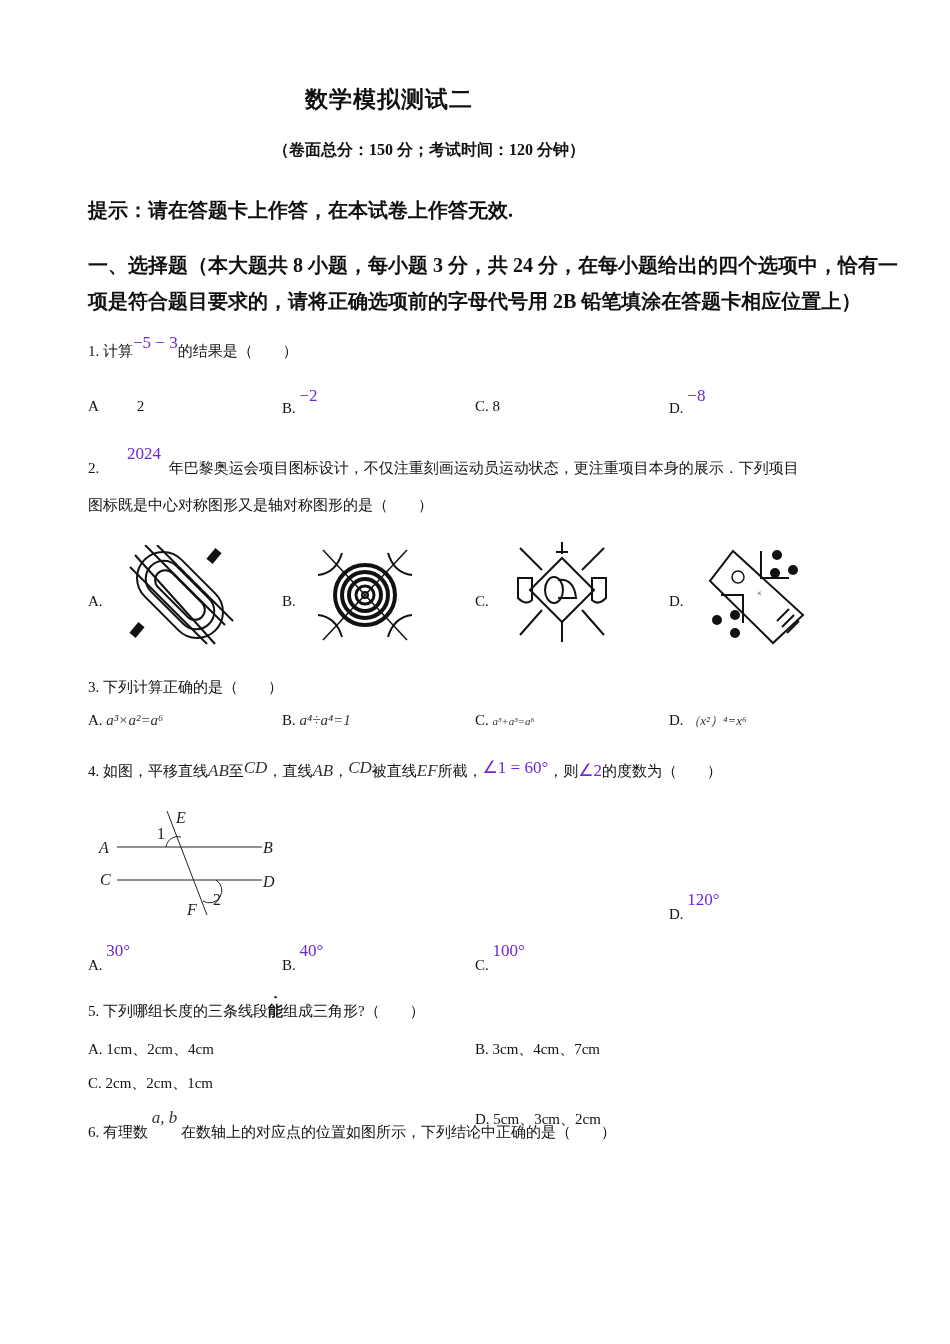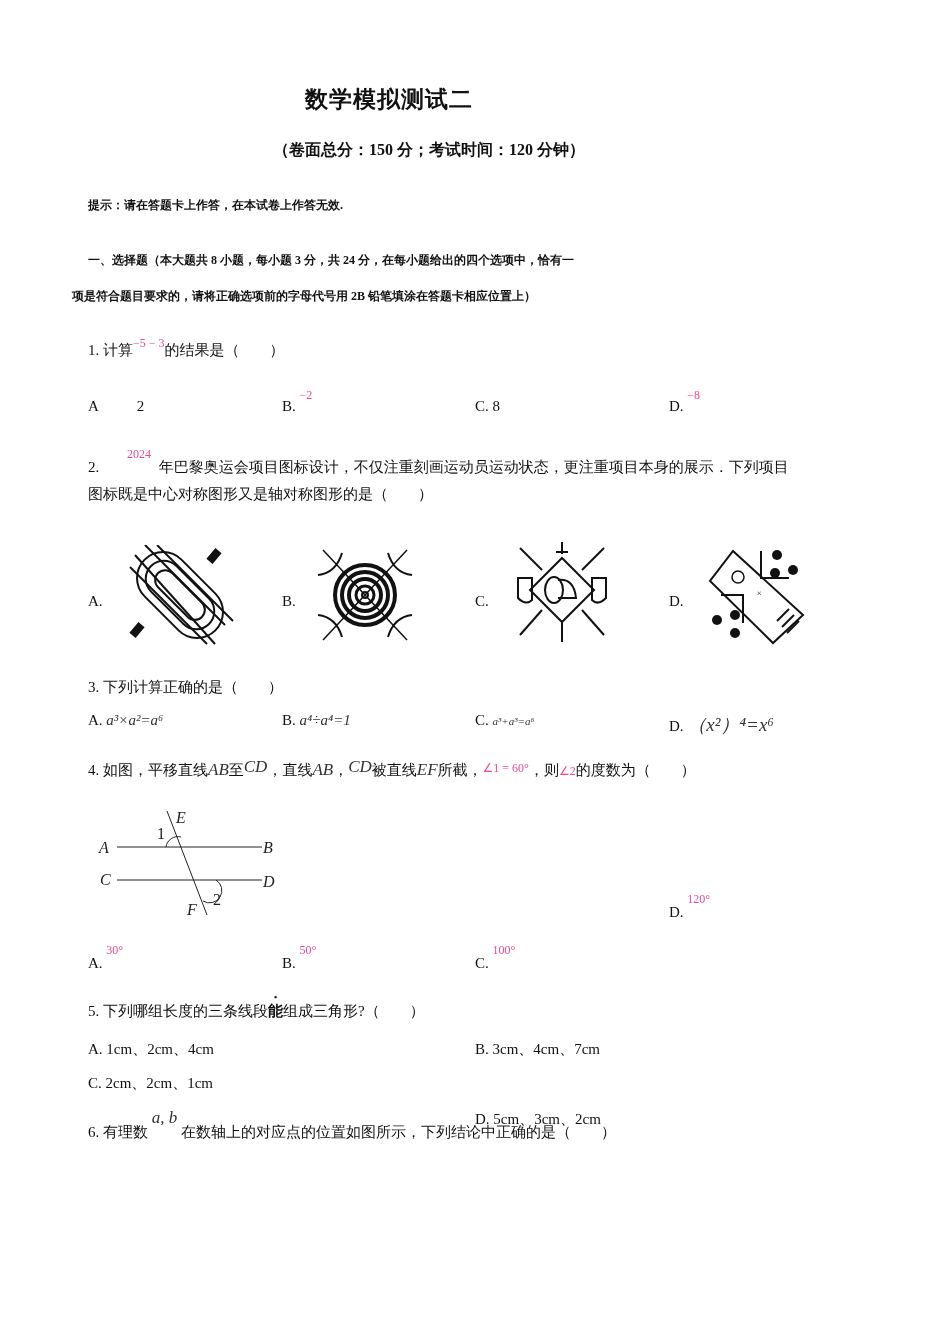--- a/index.html
+++ b/index.html
@@ -1,54 +1,54 @@
 <!DOCTYPE html>
 <html><head>
 <meta charset="utf-8">
 <style>
   html, body { margin: 0; padding: 0; background: #ffffff; }
   body { width: 950px; height: 1344px; position: relative; overflow: hidden;
          font-family: "Liberation Serif", "DejaVu Serif", serif; color: #111; }
   .abs { position: absolute; }
   .title { left: 0; width: 778px; top: 84px; text-align: center; font-size: 23px; font-weight: bold; letter-spacing: 1px; }
   .subtitle { left: 0; width: 858px; top: 140px; text-align: center; font-size: 16px; font-weight: bold; }
-  .bold { font-weight: bold; font-size: 12px; }
+  .bold { font-weight: bold; font-size: 20px; }
   .q { font-size: 15px; white-space: nowrap; }
   .math { font-family: "Liberation Serif", serif; font-style: italic; font-size: 17px; color: #333; }
-  .mathn { font-family: "Liberation Serif", serif; font-size: 12px; color: #ec4899; }
+  .mathn { font-family: "Liberation Serif", serif; font-size: 17px; color: #6d28d9; }
   .raise { position: relative; top: -8px; }
   .dot-em { position: relative; font-weight: bold; }
   .dot-em::before { content: "•"; position: absolute; left: 6px; top: -11px; font-size: 9px; }
   svg { position: absolute; }
 </style>
 </head>
 <body>
 
 <div class="abs title">数学模拟测试二</div>
 <div class="abs subtitle">（卷面总分：150 分；考试时间：120 分钟）</div>
 <div class="abs bold" style="left:88px; top:197px;">提示：请在答题卡上作答，在本试卷上作答无效.</div>
 
 <div class="abs bold" style="left:88px; top:252px;">一、选择题（本大题共 8 小题，每小题 3 分，共 24 分，在每小题给出的四个选项中，恰有一</div>
-<div class="abs bold" style="left:72px; top:288px;">项是符合题目要求的，请将正确选项前的字母代号用 2B 铅笔填涂在答题卡相应位置上）</div>
+<div class="abs bold" style="left:88px; top:288px;">项是符合题目要求的，请将正确选项前的字母代号用 2B 铅笔填涂在答题卡相应位置上）</div>
 
 <div class="abs q" style="left:88px; top:341px;">
   <span>1.</span>
   <span>计算</span><span class="mathn raise">−5 − 3</span><span>的结果是（　　）</span>
 </div>
 <div class="abs q" style="left:88px; top:398px;"><span>A</span><span style="margin-left:38px;">2</span></div>
 <div class="abs q" style="left:282px; top:398px;"><span>B.</span> <span class="mathn" style="position:relative; top:-12px;">−2</span></div>
 <div class="abs q" style="left:475px; top:398px;"><span>C.</span> <span>8</span></div>
 <div class="abs q" style="left:669px; top:398px;"><span>D.</span> <span class="mathn" style="position:relative; top:-12px;">−8</span></div>
 
 <div class="abs q" style="left:88px; top:458px;">
   <span>2.</span>
   <span class="mathn" style="position:relative; top:-14px; margin-left:24px;">2024</span>
   <span style="margin-left:4px;">年巴黎奥运会项目图标设计，不仅注重刻画运动员运动状态，更注重项目本身的展示．下列项目</span>
 </div>
-<div class="abs q" style="left:88px; top:485px;">图标既是中心对称图形又是轴对称图形的是（　　）</div>
+<div class="abs q" style="left:88px; top:496px;">图标既是中心对称图形又是轴对称图形的是（　　）</div>
 
 <div class="abs q" style="left:88px; top:593px;">A.</div>
 <svg style="left:125px; top:545px;" width="110" height="100" viewBox="0 0 110 100">
   <g fill="none" stroke="#111" stroke-width="2">
     <g transform="rotate(45 55 50)">
       <rect x="14" y="32" width="82" height="36" rx="18"></rect>
       <rect x="5" y="24" width="100" height="52" rx="26"></rect>
       <rect x="24" y="40" width="62" height="20" rx="10"></rect>
     </g>
     <line x1="20" y1="0" x2="100" y2="80"></line>
@@ -117,21 +117,21 @@
   </g>
 </svg>
 
 <div class="abs q" style="left:88px; top:678px;">
   <span>3.</span>
   <span>下列计算正确的是（　　）</span>
 </div>
 <div class="abs q" style="left:88px; top:712px;"><span>A.</span> <span class="math" style="font-size:15px;font-family:Liberation Serif, serif;">a³×a²=a⁶</span></div>
 <div class="abs q" style="left:282px; top:712px;"><span>B.</span> <span class="math" style="font-size:15px;">a⁴÷a⁴=1</span></div>
 <div class="abs q" style="left:475px; top:712px;"><span>C.</span> <span class="math" style="font-size:11px;">a³+a³=a⁶</span></div>
-<div class="abs q" style="left:669px; top:712px;"><span>D.</span> <span class="math" style="font-size:19px;">（x²）⁴=x⁶</span></div>
+<div class="abs q" style="left:669px; top:712px;"><span>D.</span> <span class="math" style="font-size:13px;">（x²）⁴=x⁶</span></div>
 
 <div class="abs q" style="left:88px; top:760px;">
   <span>4.</span>
   <span>如图，平移直线</span><span class="math">AB</span><span>至</span><span class="math" style="position:relative; top:-3px;">CD</span><span>，直线</span><span class="math">AB</span><span>，</span><span class="math" style="position:relative; top:-3px;">CD</span><span>被直线</span><span class="math">EF</span><span>所截，</span><span class="mathn" style="position:relative; top:-3px;">∠1 = 60°</span><span>，则</span><span class="mathn">∠2</span><span>的度数为（　　）</span>
 </div>
 
 <svg style="left:95px; top:805px;" width="195" height="115" viewBox="0 0 195 115">
   <g stroke="#222" stroke-width="1" fill="none">
     <line x1="22" y1="42" x2="167" y2="42"></line>
     <line x1="22" y1="75" x2="167" y2="75"></line>
@@ -147,21 +147,21 @@
     <text x="168" y="82">D</text>
     <text x="92" y="110">F</text>
   </g>
   <g font-family="Liberation Serif, serif" font-size="16" fill="#222">
     <text x="62" y="34">1</text>
     <text x="118" y="100">2</text>
   </g>
 </svg>
 
 <div class="abs q" style="left:88px; top:955px;"><span>A.</span> <span class="mathn" style="position:relative; top:-14px;">30°</span></div>
-<div class="abs q" style="left:282px; top:955px;"><span>B.</span> <span class="mathn" style="position:relative; top:-14px;">50°</span></div>
+<div class="abs q" style="left:282px; top:955px;"><span>B.</span> <span class="mathn" style="position:relative; top:-14px;">40°</span></div>
 <div class="abs q" style="left:475px; top:955px;"><span>C.</span> <span class="mathn" style="position:relative; top:-14px;">100°</span></div>
 <div class="abs q" style="left:669px; top:904px;"><span>D.</span> <span class="mathn" style="position:relative; top:-14px;">120°</span></div>
 
 <div class="abs q" style="left:88px; top:1002px;">
   <span>5.</span>
   <span>下列哪组长度的三条线段</span><span class="dot-em">能</span><span>组成三角形?（　　）</span>
 </div>
 <div class="abs q" style="left:88px; top:1040px;"><span>A.</span> <span>1cm、2cm、4cm</span></div>
 <div class="abs q" style="left:475px; top:1040px;"><span>B.</span> <span>3cm、4cm、7cm</span></div>
 <div class="abs q" style="left:88px; top:1074px;"><span>C.</span> <span>2cm、2cm、1cm</span></div>

